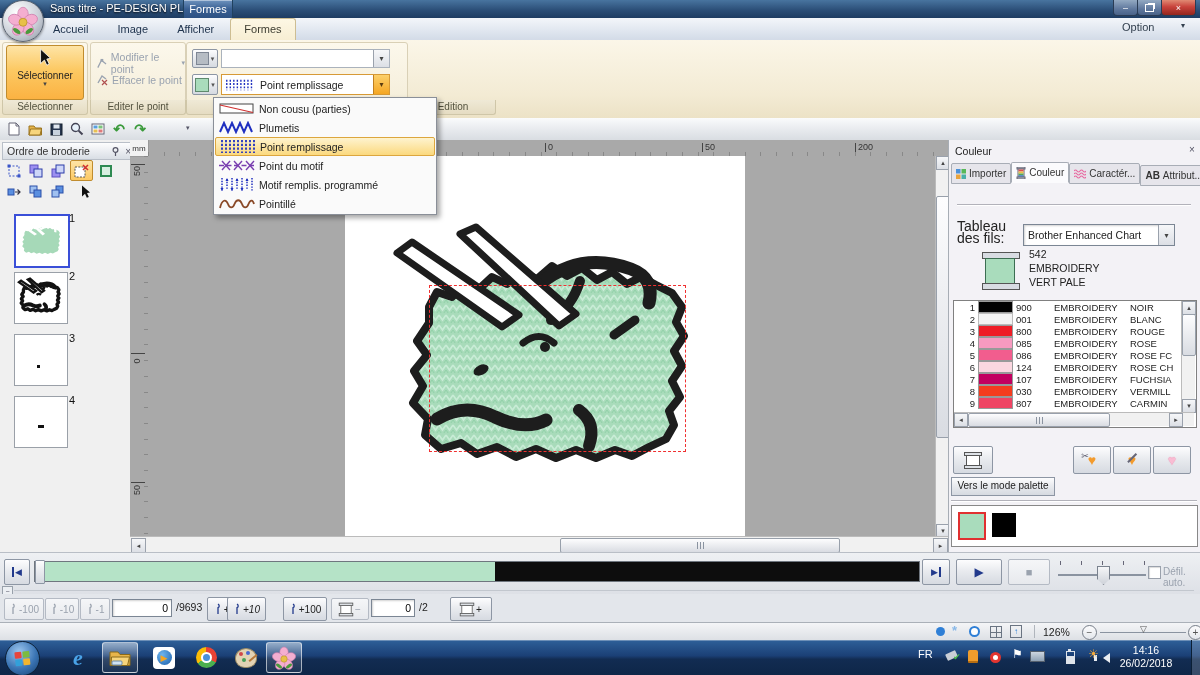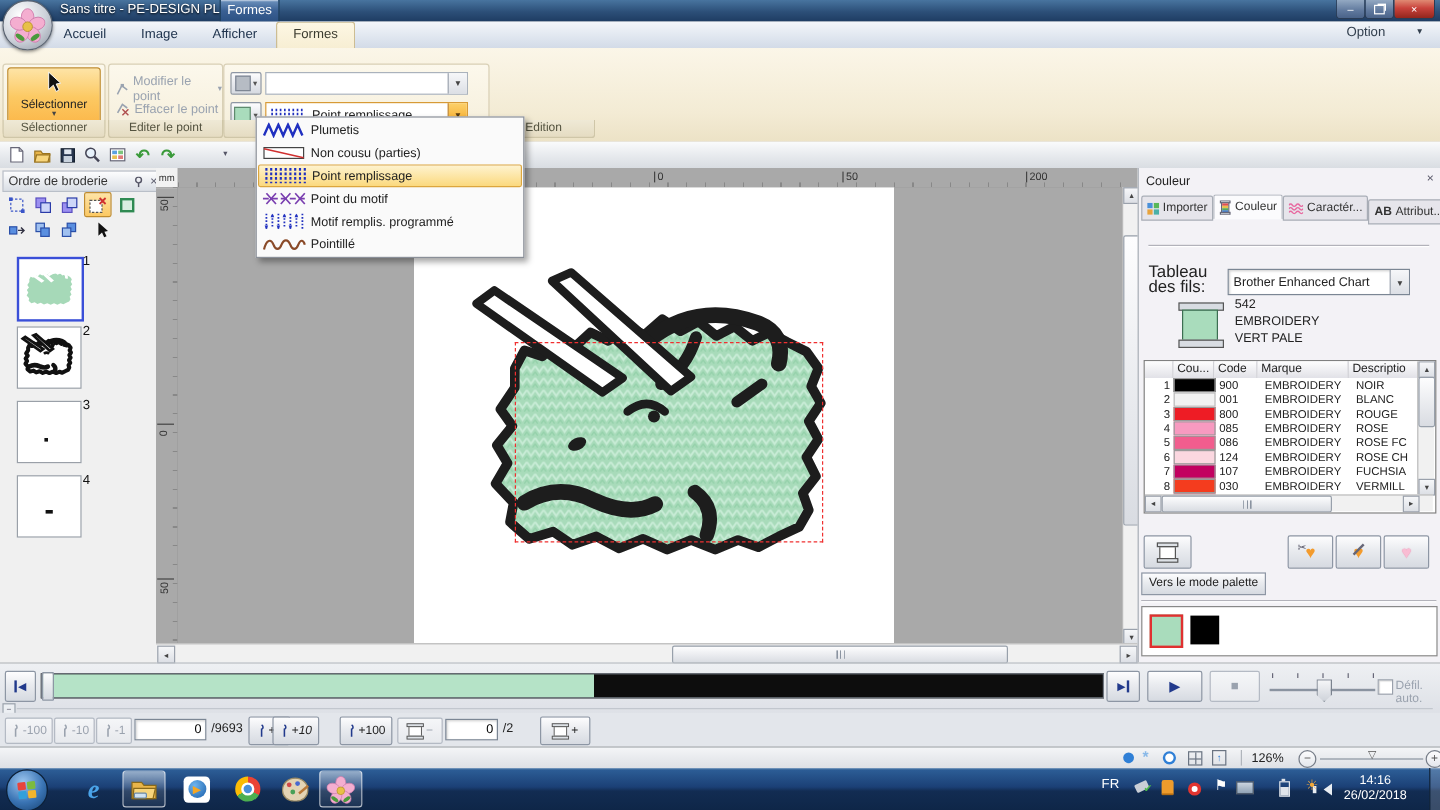--- a/index.html
+++ b/index.html
@@ -22,21 +22,21 @@
   #tabrow{left:0;top:18px;width:1200px;height:22px;
     background:linear-gradient(#f3f6fa,#dce3ed 70%,#d3dbe7);border-bottom:1px solid #d6cdb4;}
   .tab{display:inline-block;height:21px;line-height:21px;padding:0 13px;font-size:11px;color:#20344e;}
   .tab.active{background:linear-gradient(#fdf7e4,#f7eed3);border:1px solid #cdbd92;border-bottom:none;
     border-radius:3px 3px 0 0;color:#3c3c30;}
   .person-ico{width:8px;height:4px;border-radius:4px 4px 0 0;background:#3d6fb4;position:relative;display:inline-block;}
   .person-ico::before{content:'';position:absolute;top:-6px;left:1.5px;width:5px;height:5px;border-radius:50%;background:#3d6fb4;}
   
   #ribbon{left:0;top:40px;width:1200px;height:78px;
     background:linear-gradient(#fbf6e8,#f3ebd4 70%,#ece2c6);border-bottom:1px solid #c9c2ae;}
-  .rgroup{background:linear-gradient(#fcf8ec,#f5eeda);border:1px solid #d9d0b6;border-radius:3px;margin-top:11px;}
+  .rgroup{background:linear-gradient(#fcf8ec,#f5eeda);border:1px solid #d9d0b6;border-radius:3px;}
   .rglabel{background:linear-gradient(#efe9d6,#e5dcc2);border:1px solid #cfc6a8;border-top:none;
     border-radius:0 0 3px 3px;font-size:10px;color:#53523f;text-align:center;line-height:14px;}
   .orangebtn{background:linear-gradient(#fee4a6,#fcc963 45%,#fbb242);border:1px solid #c08c2e;border-radius:3px;}
   .ribbon-dis{color:#9aa3b0;font-size:10.5px;}
   .bevel{background:linear-gradient(#fdfdfe,#e9ebef 45%,#d6dae1);border:1px solid #8d96a4;border-radius:2px;}
   .bevel-dis{background:linear-gradient(#f5f6f8,#e7e9ed);border:1px solid #b4bac4;border-radius:2px;color:#9aa2ae;}
   .inset{background:#fff;border:1px solid #7b8694;box-shadow:inset 1px 1px 2px rgba(0,0,0,.18);}
   .combo-arrow{width:15px;background:linear-gradient(#f6f7f9,#dcdfe5);border-left:1px solid #9aa1ac;
     display:flex;align-items:center;justify-content:center;font-size:8px;color:#444;}
   .combo-arrow.orange{background:linear-gradient(#fcd06a,#f5a623);border-left:1px solid #c07f1f;color:#5a3c10;}
@@ -507,27 +507,20 @@
     <div class="abs" style="left:36px;top:112px;width:30px;height:38px;">
       <div class="abs" style="left:-3px;top:0;width:36px;height:5px;background:#d8dce2;border:1px solid #555;"></div>
       <div class="abs" style="left: 0px; top: 6px; width: 28px; height: 24px; border: 1px solid rgb(60, 110, 82); background: rgb(169, 220, 188);"></div>
       <div class="abs" style="left:-3px;top:31px;width:36px;height:5px;background:#d8dce2;border:1px solid #555;"></div>
     </div>
     <div class="abs" style="left:80px;top:108px;font-size:10.5px;">542</div>
     <div class="abs" style="left:80px;top:122px;font-size:10.5px;">EMBROIDERY</div>
     <div class="abs" style="left:80px;top:136px;font-size:10.5px;">VERT PALE</div>
 
     <div class="abs" style="left:4px;top:160px;width:242px;height:126px;background:#fff;border:1px solid #808080;overflow:hidden;">
-      <div style="display:flex;">
-        <div class="th" style="width:24px;"></div>
-        <div class="th" style="width:34px;">Cou...</div>
-        <div class="th" style="width:36px;">Code</div>
-        <div class="th" style="width:76px;">Marque</div>
-        <div class="th" style="flex:1;">Descriptio</div>
-      </div>
       <div style="width:227px;">
         <div class="trow">
             <div style="width:21px;text-align:right;padding-right:3px;">1</div>
             <div style="width: 33px; height: 10px; border: 1px solid rgb(153, 153, 153); background: rgb(0, 0, 0);"></div>
             <div style="width:36px;padding-left:3px;">900</div>
             <div style="width:76px;padding-left:2px;">EMBROIDERY</div>
             <div style="flex:1;overflow:hidden;white-space:nowrap;">NOIR</div>
           </div>
         <div class="trow">
             <div style="width:21px;text-align:right;padding-right:3px;">2</div>
@@ -626,36 +619,36 @@
     </div>
     <div class="abs bevel" style="left:2px;top:337px;width:102px;height:17px;border-radius:0;font-size:10px;text-align:center;line-height:16px;">Vers le mode palette</div>
     <div class="abs groove" style="left:2px;top:360px;width:246px;"></div>
     <div class="abs" style="left:2px;top:365px;width:245px;height:40px;background:#fff;border:1px solid #888;">
       <span class="abs" style="left: 6px; top: 6px; width: 24px; height: 24px; border: 2px solid rgb(224, 48, 48); background: rgb(169, 220, 188);"></span>
       <span class="abs" style="left: 40px; top: 7px; width: 24px; height: 24px; background: rgb(0, 0, 0);"></span>
     </div>
   </div>
 
   <div id="stitchmenu" class="abs">
-    <div class="mitem">
-      <span class="mico">
-          <svg width="36" height="13" viewBox="0 0 36 13">
-            <polyline points="1,11 5,2 9,11 13,2 17,11 21,2 25,11 29,2 33,11" fill="none" stroke="#2030c0" stroke-width="2"></polyline>
-          </svg>
-        </span>
-      <span>Plumetis</span>
-    </div>
     <div class="mitem">
       <span class="mico">
           <svg width="36" height="13" viewBox="0 0 36 13">
             <rect x="1" y="2" width="33" height="9" fill="#fff" stroke="#444"></rect>
             <line x1="1" y1="3" x2="34" y2="10.5" stroke="#d03030" stroke-width="1.2"></line>
           </svg>
         </span>
       <span>Non cousu (parties)</span>
+    </div>
+    <div class="mitem">
+      <span class="mico">
+          <svg width="36" height="13" viewBox="0 0 36 13">
+            <polyline points="1,11 5,2 9,11 13,2 17,11 21,2 25,11 29,2 33,11" fill="none" stroke="#2030c0" stroke-width="2"></polyline>
+          </svg>
+        </span>
+      <span>Plumetis</span>
     </div>
     <div class="mitem sel">
       <span class="mico">
           <svg width="36" height="13" viewBox="0 0 36 13">
             <g stroke="#2030c0" stroke-width="1.8" stroke-dasharray="2.2,1.6">
               <line x1="2" y1="0" x2="2" y2="13"></line>
               <line x1="6" y1="0" x2="6" y2="13"></line>
               <line x1="10" y1="0" x2="10" y2="13"></line>
               <line x1="14" y1="0" x2="14" y2="13"></line>
               <line x1="18" y1="0" x2="18" y2="13"></line>

